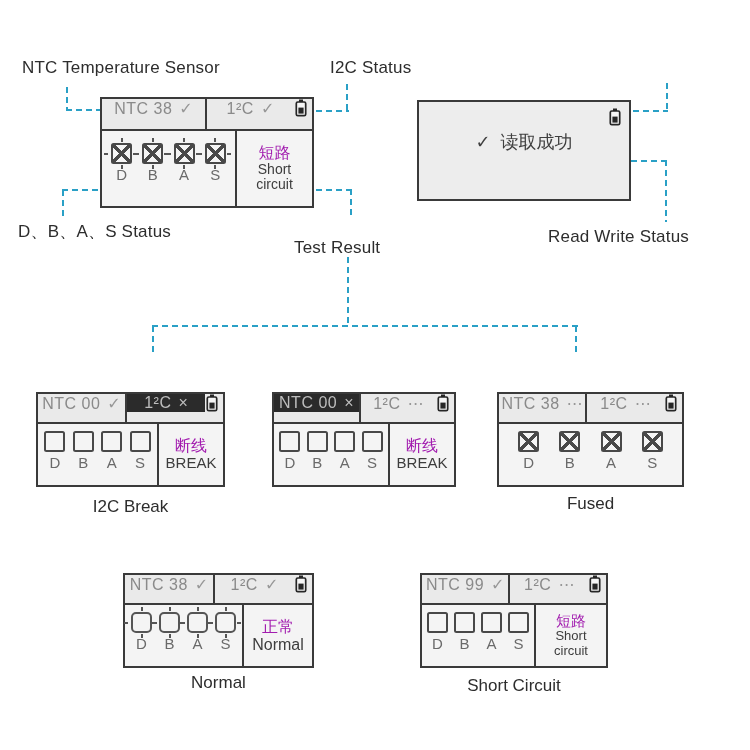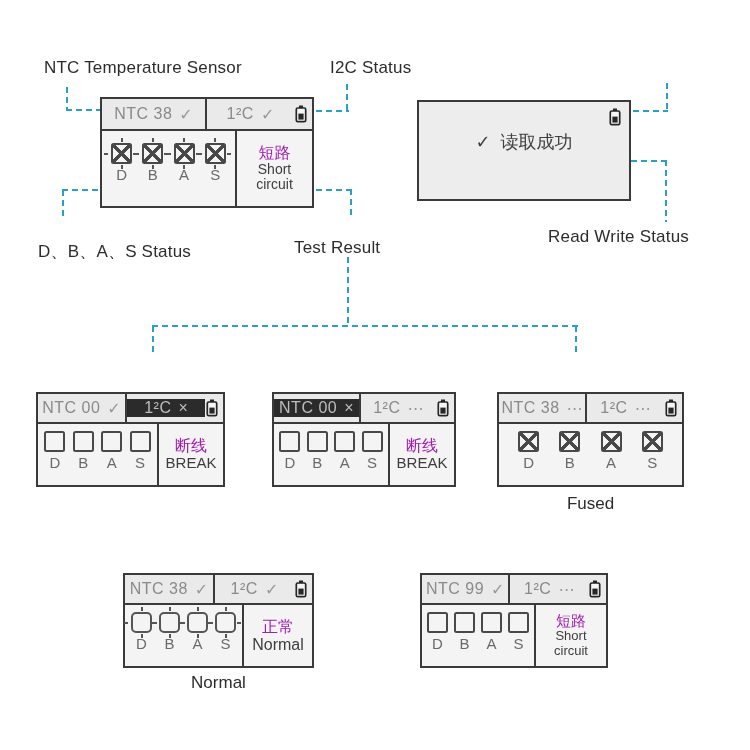--- a/index.html
+++ b/index.html
@@ -8,21 +8,21 @@
     font-family:"Liberation Sans","DejaVu Sans",sans-serif;
   }
   
   .lbl{position:absolute;font-size:17px;color:#2d2d2d;white-space:nowrap;letter-spacing:.2px;}
   
   .hdash{position:absolute;height:2px;background:repeating-linear-gradient(90deg,#2aa0c6 0 6px,transparent 6px 10px);}
   .vdash{position:absolute;width:2px;background:repeating-linear-gradient(180deg,#2aa0c6 0 6px,transparent 6px 10px);}
   
   .display{position:absolute;border:2px solid #3a3a3a;background:#f4f4f4;display:flex;flex-direction:column;box-sizing:border-box;}
   .hdr{display:flex;border-bottom:2px solid #3a3a3a;background:#eaeaea;flex:0 0 28px;min-height:0;}
-  .hcell{display:flex;align-items:center;min-width:0;}
+  .hcell{display:flex;align-items:flex-start;min-width:0;}
   .c1{flex:0 0 47%;border-right:2px solid #3a3a3a;}
   .c2{flex:1;}
   .hinner{flex:1;display:flex;align-items:center;justify-content:center;gap:7px;}
   .htext{font-size:16px;color:#8a8a8a;letter-spacing:.5px;}
   .hstat{font-size:16px;color:#979797;}
   .dark{background:#2b2b2b;}
   .dark .htext,.dark .hstat{color:#bdbdbd;}
   .bat{display:flex;align-items:center;padding:0 5px 0 1px;}
   .body{flex:1;display:flex;min-height:0;}
   .pcell{flex:1;display:flex;justify-content:space-evenly;align-items:flex-start;padding-top:6px;min-width:0;}
@@ -67,23 +67,23 @@
     <g id="batt">
       <rect x="4" y="0.5" width="4" height="3" fill="#262626"></rect>
       <rect x="1.3" y="3" width="9.4" height="13.7" rx="1.5" fill="#f6f6f6" stroke="#262626" stroke-width="1.7"></rect>
       <rect x="3.4" y="8.6" width="5.2" height="6" fill="#262626"></rect>
     </g>
   </defs>
 </svg>
 
 <div class="canvas">
 
-  <div class="lbl" style="left:22px;top:58px;margin-left:22px;">NTC Temperature Sensor</div>
+  <div class="lbl" style="left:22px;top:58px;">NTC Temperature Sensor</div>
   <div class="lbl" style="left:330px;top:58px;">I2C Status</div>
-  <div class="lbl" style="left:18px;top:240px;margin-left:20px;">D、B、A、S Status</div>
+  <div class="lbl" style="left:18px;top:220px;">D、B、A、S Status</div>
   <div class="lbl" style="left:294px;top:238px;">Test Result</div>
   <div class="lbl" style="left:548px;top:227px;">Read Write Status</div>
 
   <div class="vdash" style="left:66px;top:87px;height:24px;"></div>
   <div class="hdash" style="left:66px;top:109px;width:36px;"></div>
   <div class="hdash" style="left:316px;top:110px;width:33px;"></div>
   <div class="vdash" style="left:346px;top:84px;height:27px;"></div>
   <div class="hdash" style="left:633px;top:110px;width:35px;"></div>
   <div class="vdash" style="left:666px;top:83px;height:28px;"></div>
   <div class="hdash" style="left:601px;top:160px;width:66px;"></div>
@@ -210,20 +210,21 @@
             </span>
             <span class="letter">S</span>
           </div>
       </div>
       <div class="scell">
         <div class="zh">断线</div>
         <div class="en" style="font-size:15px;">BREAK</div>
       </div>
     </div>
   </div>
+  <div class="cap" style="left:36px;top:497px;width:189px;">I2C Break</div>
 
   <div class="display" style="left:272px;top:392px;width:184px;height:95px;">
     <div class="hdr">
       <div class="hcell c1">
           <div class="hinner dark">
         <span class="htext">NTC 00</span>
         <span class="hstat">×</span>
       </div>
         </div>
       <div class="hcell c2">
@@ -425,14 +426,15 @@
             <span class="letter">S</span>
           </div>
       </div>
       <div class="scell">
         <div class="zh">短路</div>
         <div class="en">Short</div>
         <div class="en">circuit</div>
       </div>
     </div>
   </div>
+  <div class="cap" style="left:420px;top:676px;width:188px;">Short Circuit</div>
 
 </div>
 
 </body></html>

